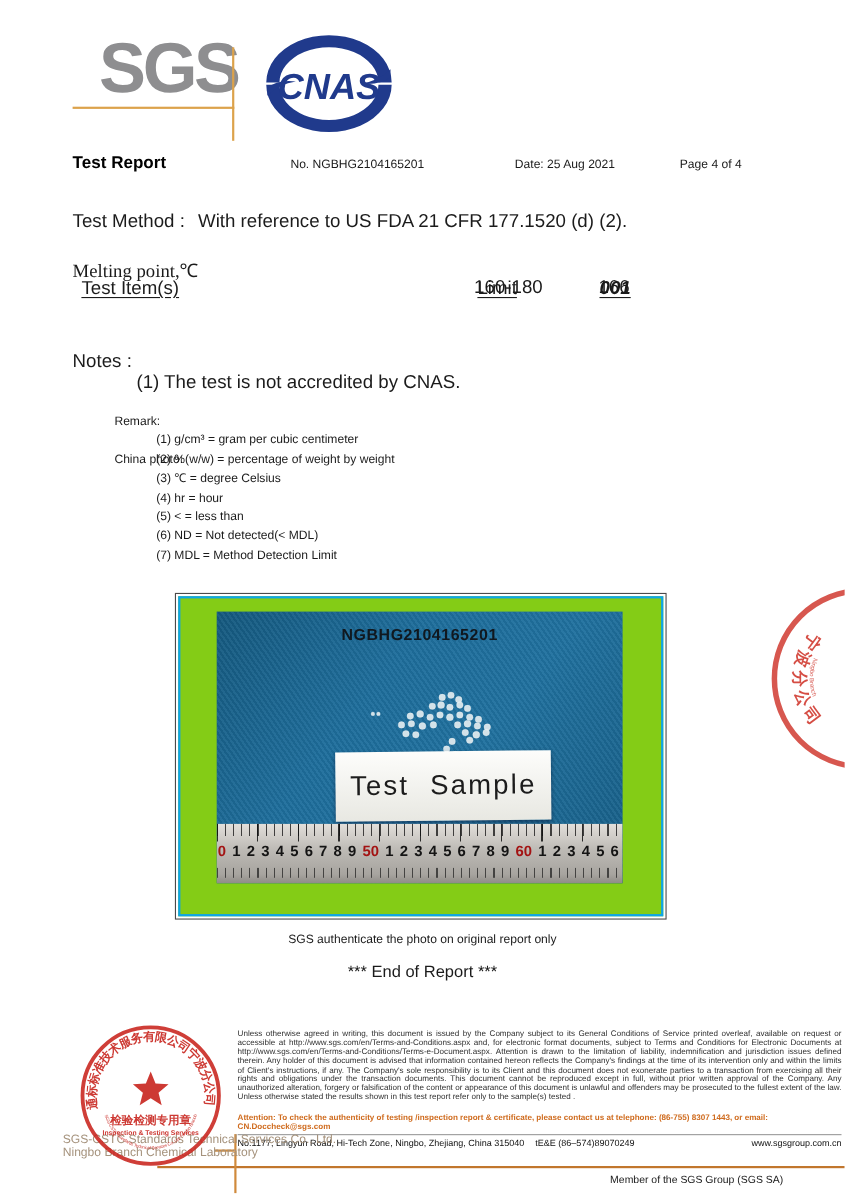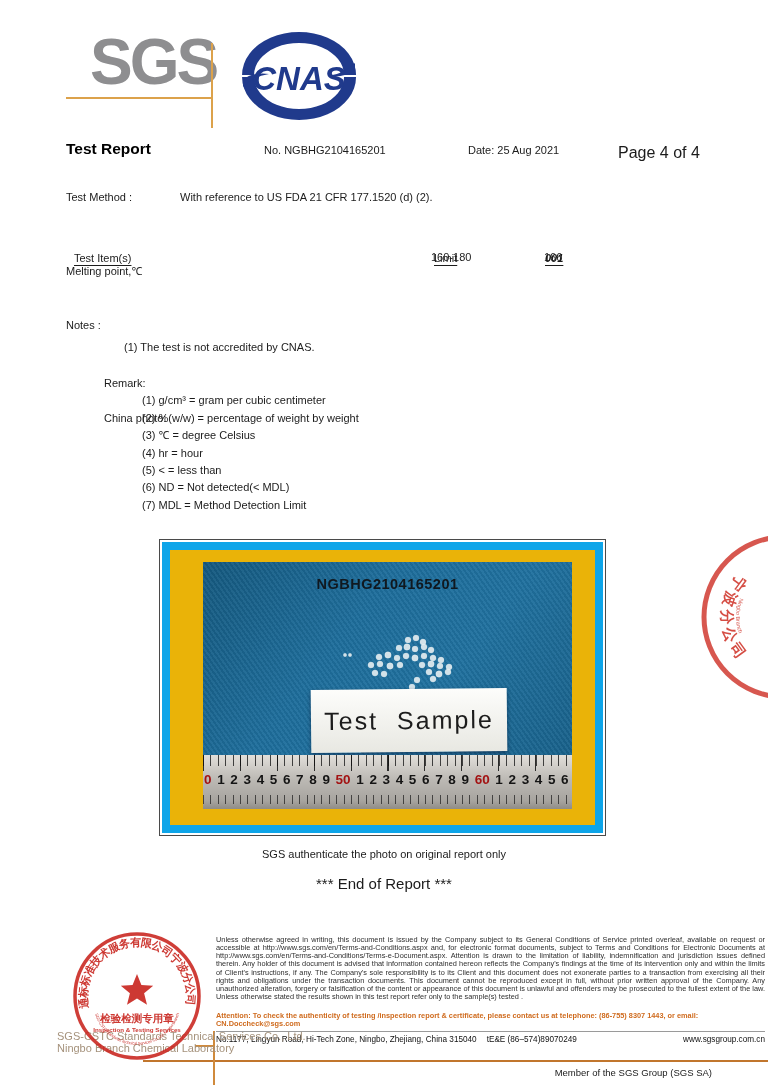--- a/index.html
+++ b/index.html
@@ -12,42 +12,42 @@
   .orange-h{left:66px;top:97px;width:147px;height:2px;background:#dca24b;}
   .orange-v{left:211px;top:43px;width:2px;height:85px;background:#dca24b;}
   .cnas-svg{left:238px;top:30px;}
   .acc{left:368px;top:36px;font-size:13.5px;line-height:22px;color:#111;}
   .acc .b{font-weight:bold;font-size:13px;}
 
   
   .t-title{left:66px;top:140px;font-size:15.5px;font-weight:bold;color:#000;}
   .t-no{left:264px;top:144px;font-size:11px;}
   .t-date{left:468px;top:144px;font-size:11px;}
-  .t-page{left:618px;top:144px;font-size:16px;}
-
-  .fs11{font-size:11px;}
+  .t-page{left:618px;top:144px;font-size:11px;}
+
+  .fs11{font-size:17px;}
   .m-label{left:66px;top:191px;}
   .m-value{left:180px;top:191px;}
 
   .th{text-decoration:underline;text-underline-offset:3px;margin-top:24px;}
   .h-item{left:74px;top:228px;}
   .h-limit{left:434px;top:228px;}
   .h-sample{left:545px;top:228px;font-style:italic;font-weight:bold;}
-  .r-item{left:66px;top:263px;}
+  .r-item{left:66px;top:234px;font-family:Liberation Serif, serif;}
   .r-limit{left:431px;top:251px;}
   .r-value{left:544px;top:251px;}
 
   .notes-label{left:66px;top:319px;}
   .notes-items{left:124px;top:339px;line-height:17px;}
   .remark{left:66px;top:375px;line-height:17.4px;font-size:11px;}
   .remark div{height:17.4px;padding-left:38px;}
 
   
   .frame{left:159px;top:539px;width:445px;height:295px;border:1px solid #4a4a4a;background:#fff;}
-  .frame-inner{position:absolute;left:2px;top:2px;right:2px;bottom:2px;border:8px solid #0ea5e9;background:#eab308;}
+  .frame-inner{position:absolute;left:2px;top:2px;right:2px;bottom:2px;border:2px solid #0ea5e9;background:#84cc16;}
   .photo{position:absolute;left:33px;top:12px;width:369px;height:247px;overflow:hidden;
          background:linear-gradient(128deg,#15597f 0%,#1e6e9c 35%,#20719f 60%,#175e86 100%);}
   .photo::after{content:"";position:absolute;inset:0;
          background:repeating-linear-gradient(55deg,rgba(255,255,255,.045) 0 2px,rgba(0,0,0,.05) 2px 4px);}
   .photo-id{position:absolute;left:0;right:0;top:14px;text-align:center;font-size:14.5px;font-weight:600;
             color:#10181f;letter-spacing:.5px;z-index:3;}
   .pellets{position:absolute;left:0;top:0;z-index:2;}
   .card{position:absolute;left:108px;top:127px;width:196px;height:63px;z-index:3;
         background:linear-gradient(#fdfdfb,#e8e8e2);transform:rotate(-.6deg);
         box-shadow:0 2px 4px rgba(0,0,30,.45);display:flex;align-items:center;justify-content:center;}

